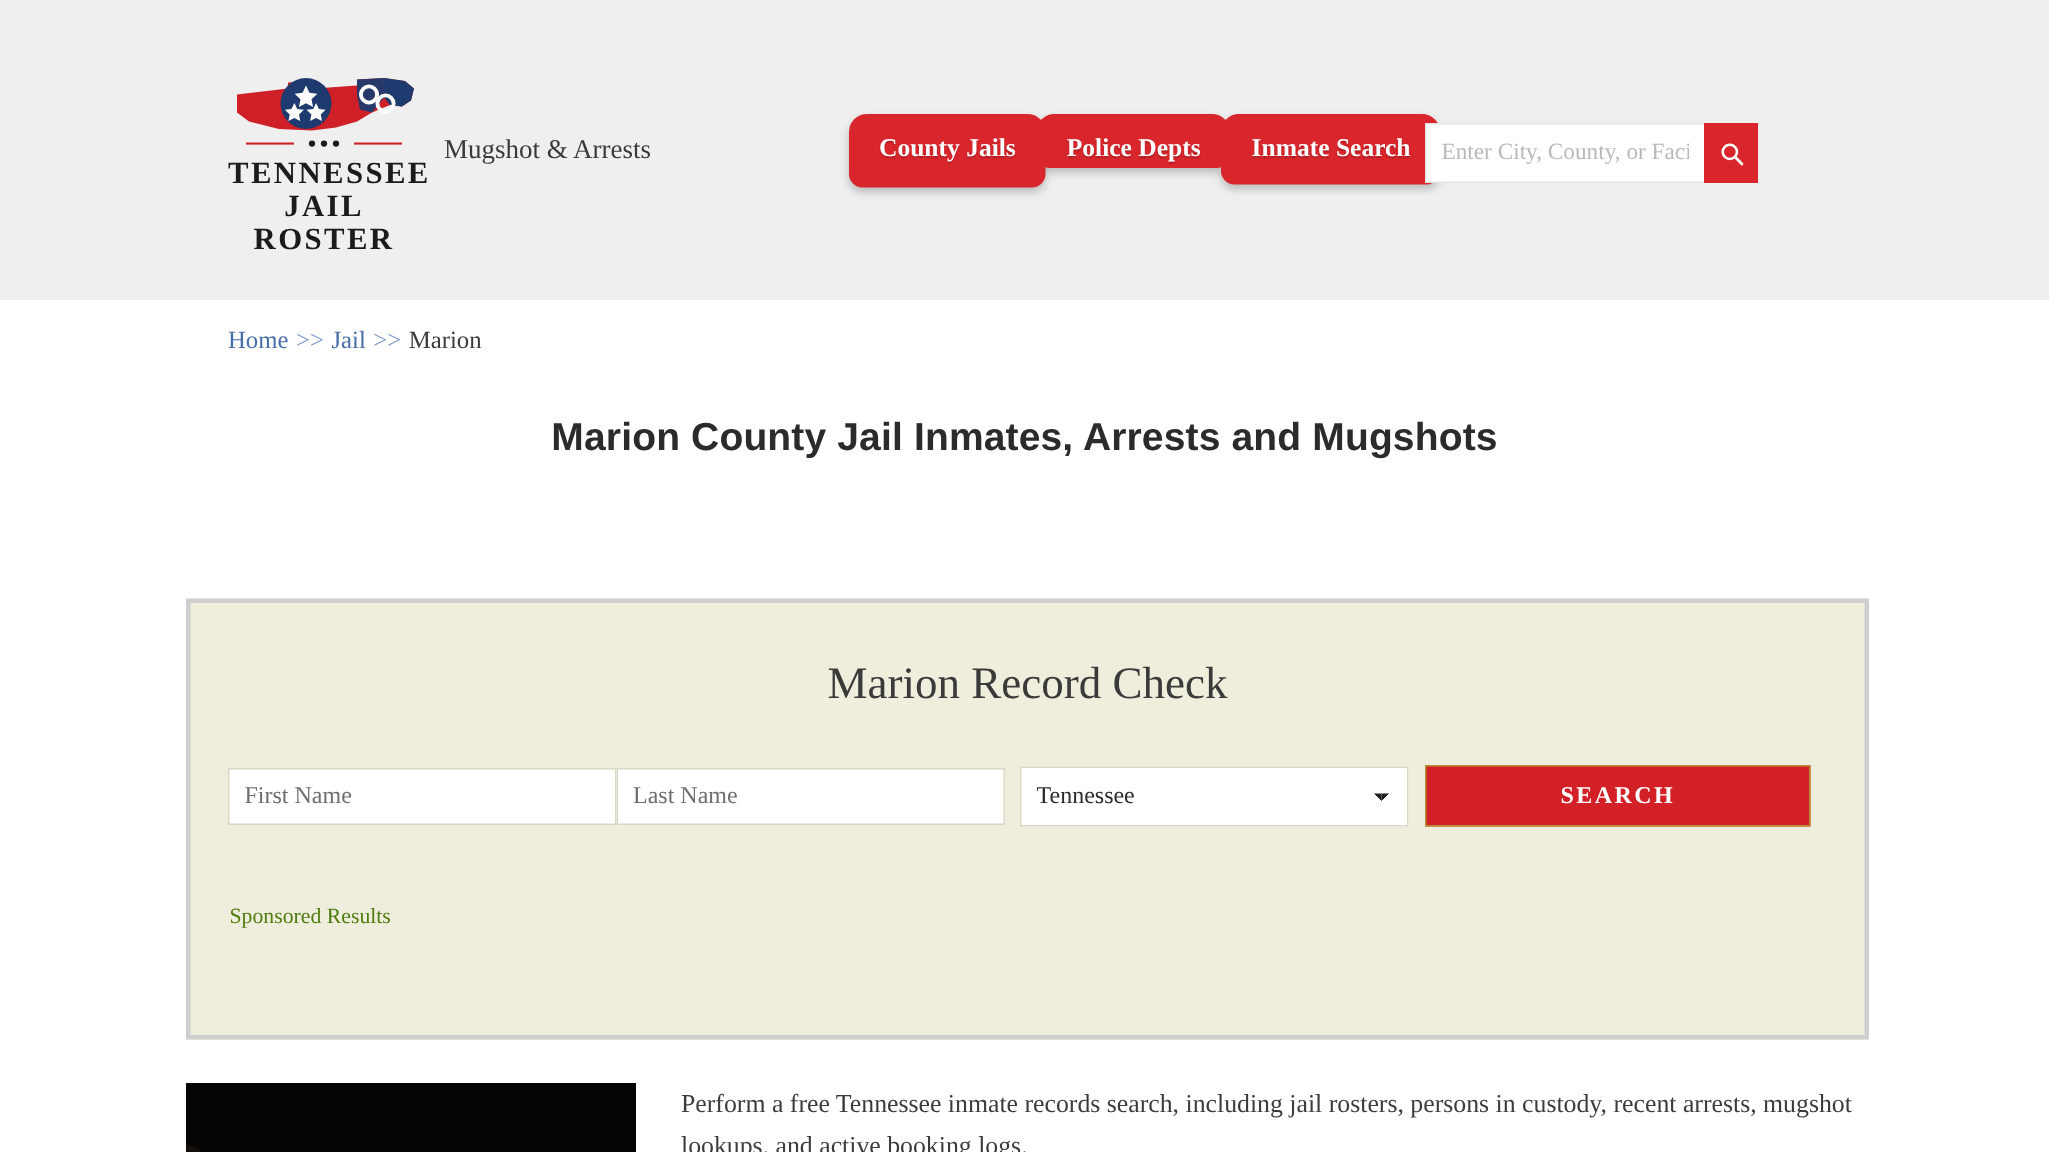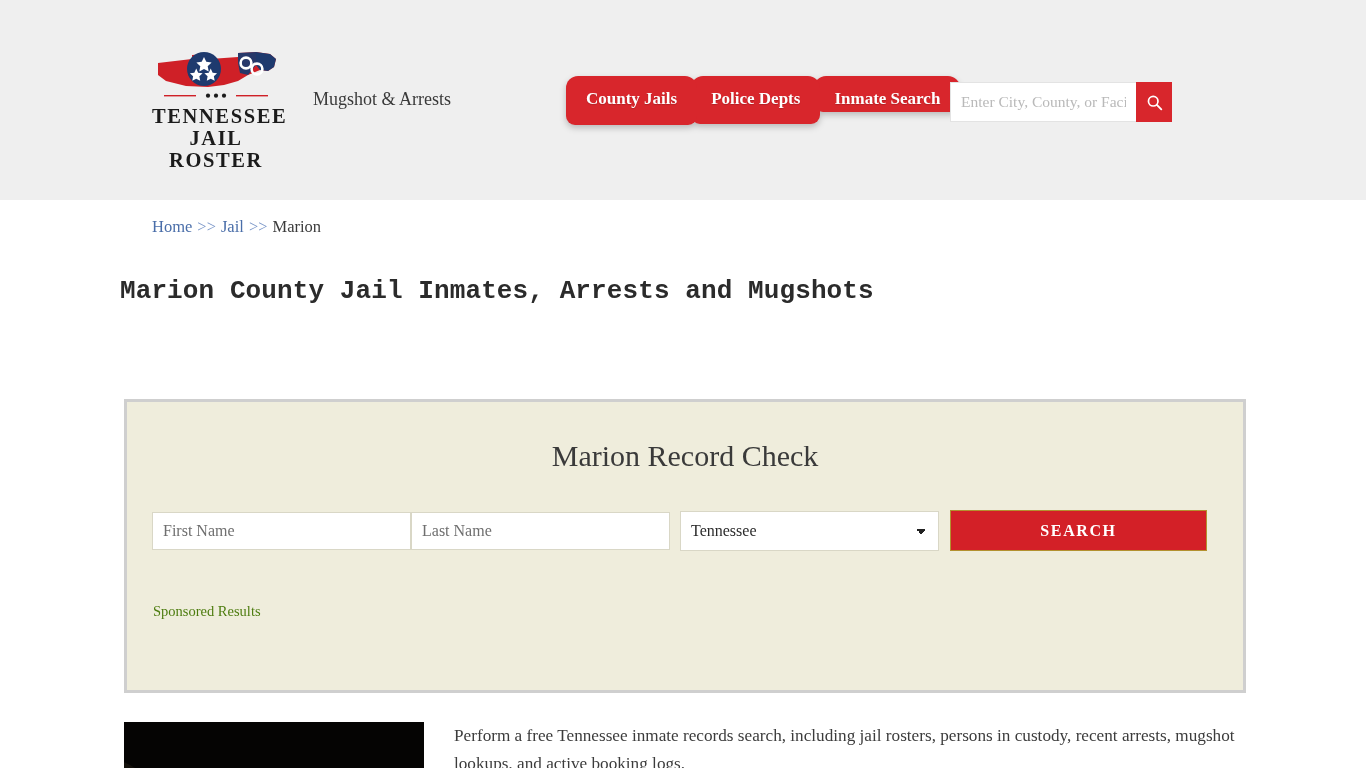--- a/index.html
+++ b/index.html
@@ -40,21 +40,21 @@
     font-weight: 700;
     color: #1b1b1b;
     letter-spacing: 1.6px;
     line-height: 1.08;
   }
   .logo-word1 { font-size: 20.5px; }
   .logo-word2 { font-size: 20.5px; }
 
   .tagline {
     position: absolute;
-    left: 193px;
+    left: 176px;
     top: 89px;
     font-size: 18px;
     color: #3a3a3a;
     font-family: "Liberation Serif", "DejaVu Serif", serif;
     white-space: nowrap;
   }
 
   
   .main-nav {
     position: absolute;
@@ -73,22 +73,22 @@
     font-size: 17px;
     line-height: 1;
     padding: 14px 20px 16px 20px;
     border-radius: 12px 12px 9px 9px;
     white-space: nowrap;
     cursor: pointer;
     text-shadow: 0 1px 1px rgba(0,0,0,.18);
   }
   .nav-pill + .nav-pill { margin-left: -6px; }
   .nav-pill:nth-child(1) { z-index: 3; padding-bottom: 18px; margin-left: 42px; }
-  .nav-pill:nth-child(2) { z-index: 2; padding-bottom: 17px; }
-  .nav-pill:nth-child(3) { z-index: 1; padding-bottom: 5px; }
+  .nav-pill:nth-child(2) { z-index: 2; padding-bottom: 5px; }
+  .nav-pill:nth-child(3) { z-index: 1; padding-bottom: 16px; }
 
   
   .header-search {
     position: absolute;
     left: 830px;
     top: 82px;
     display: flex;
     height: 40px;
   }
   .header-search-input {
@@ -122,21 +122,22 @@
     line-height: 1;
   }
   .breadcrumb a { color: #4a6ea9; text-decoration: none; cursor: pointer; }
   .breadcrumb .sep { color: #7b97c9; margin: 0 5px; }
   .breadcrumb .current { color: #3b3b3b; font-weight: 400; }
 
   
   .page-title {
     margin: 0;
     padding-top: 40px;
-    font-family: Liberation Mono, monospace;
+    text-align: center;
+    font-family: Liberation Sans, sans-serif;
     font-size: 26px;
     font-weight: 700;
     color: #2b2b2b;
     letter-spacing: .1px;
   }
 
   
   .record-panel {
     position: absolute;
     left: 4px;

